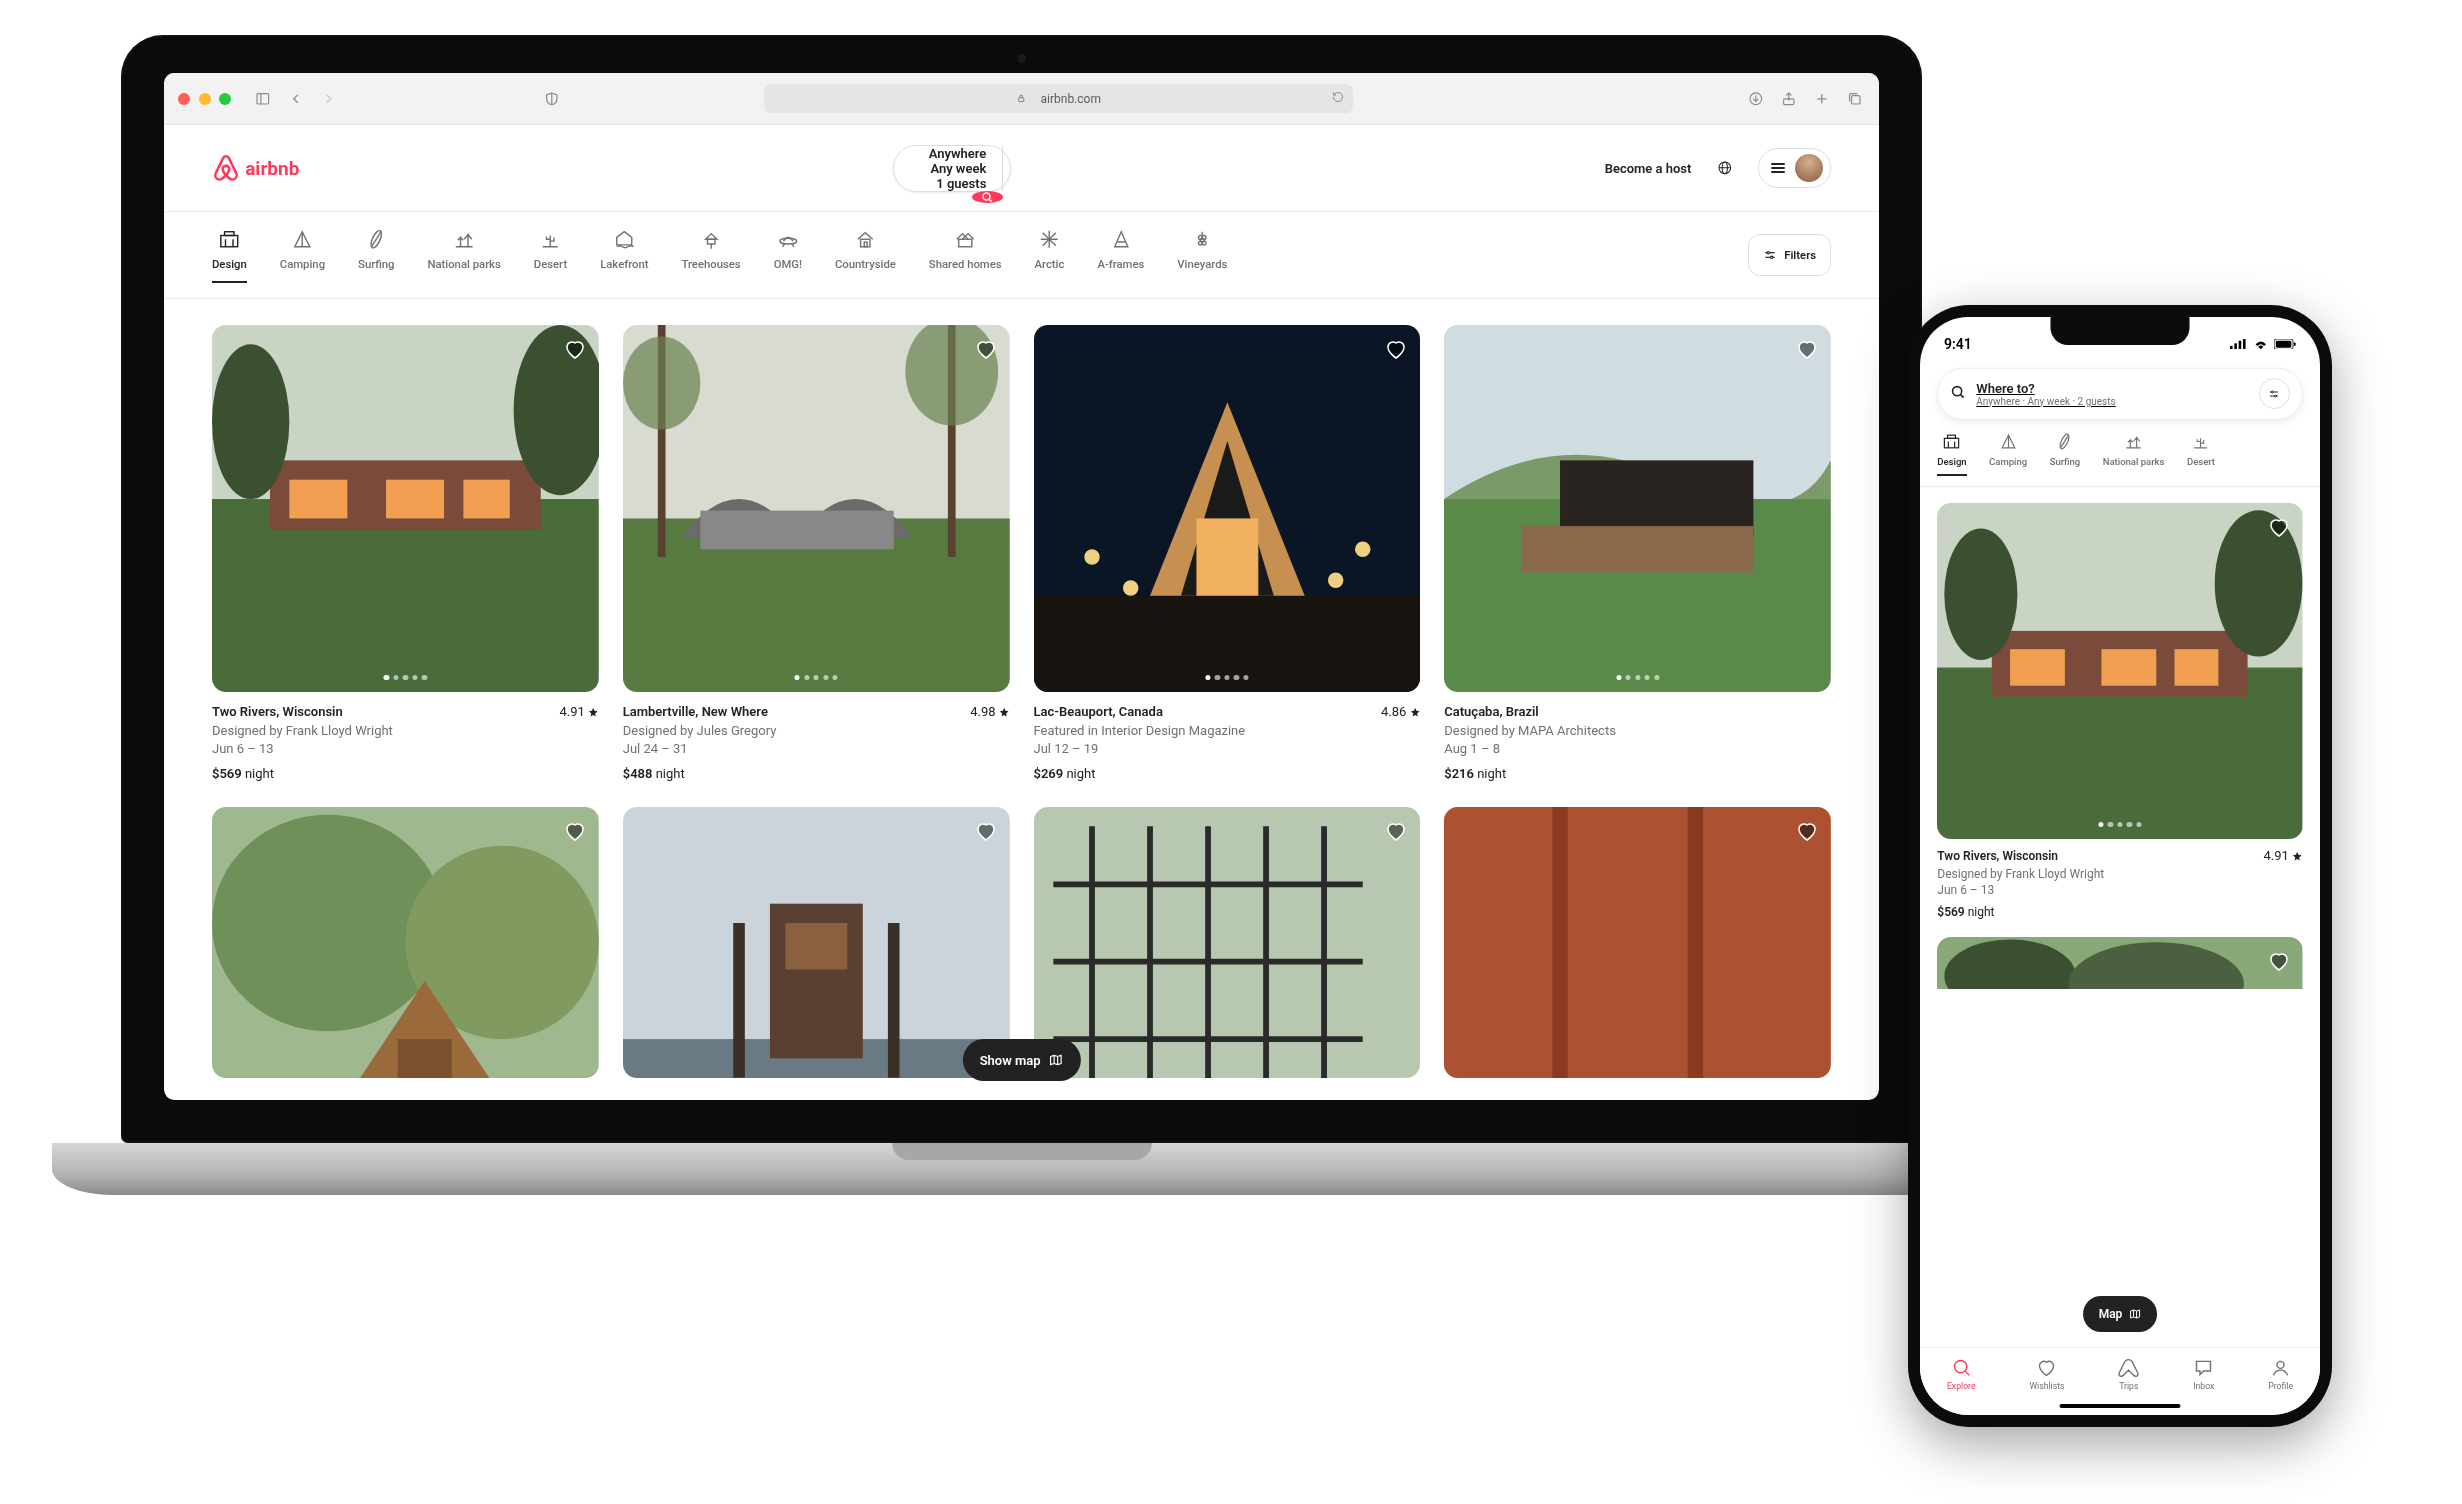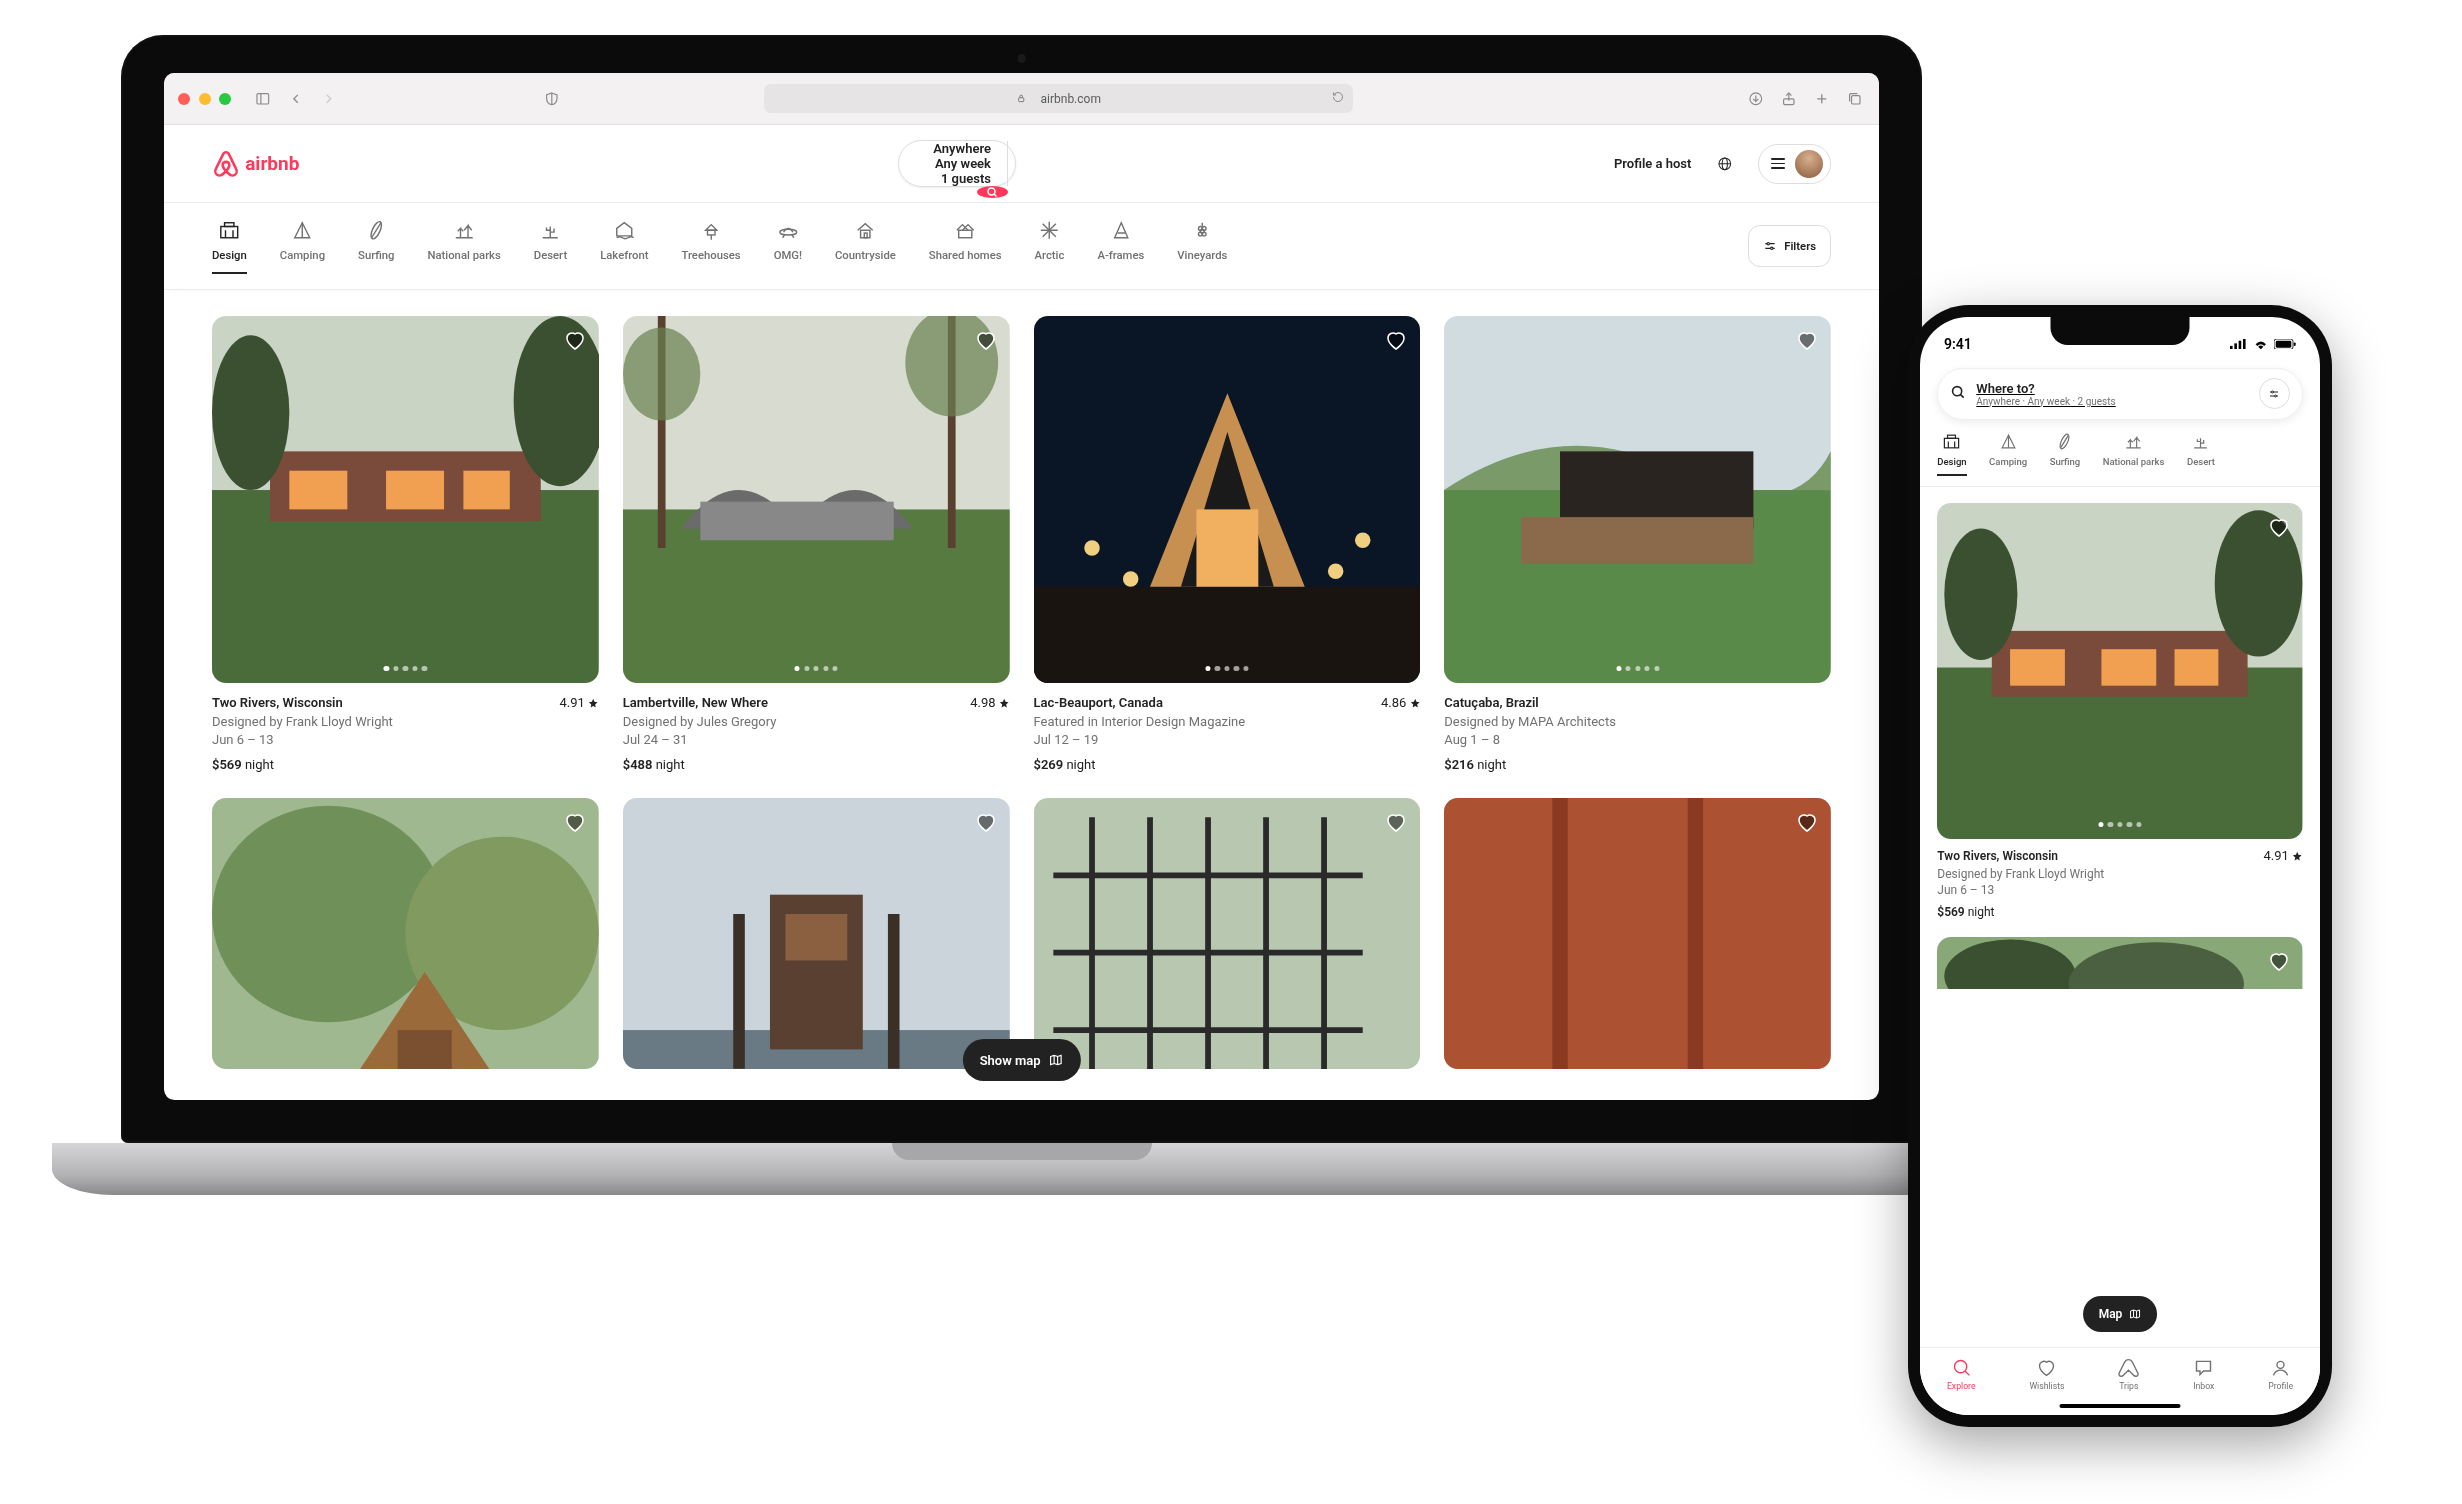--- a/index.html
+++ b/index.html
@@ -80,21 +80,21 @@
     gap: 14px;
     color: #5c5c5c;
     font-size: 12px;
     position: relative;
   }
   .addr-bar .reload { position: absolute; right: 8.7px; color:#8a8a8a;}
   .chrome-right { display:flex; gap:12px; }
 
   
   .airbnb-header {
-    height: 78px;
+    height: 87px;
     border-bottom: 0.9px solid #ebebeb;
     display: flex; align-items: center;
     padding: 0 48px;
     justify-content: space-between;
     flex-shrink: 0;
   }
   .logo { display:flex; align-items:center; gap:5.2px; color:#ff385c; font-weight:700; font-size:19px;}
   .logo svg { width: 28px; height: 28px; }
   .search-pill {
     display:flex; align-items:flex-end;
@@ -401,21 +401,21 @@
           <div class="search-seg">Any week</div>
           <div class="search-seg">1 guests</div>
           <div class="search-btn">
             <svg viewBox="0 0 24 24" fill="none" stroke="currentColor" stroke-width="3">
                 <circle cx="11" cy="11" r="7"></circle>
                 <line x1="21" y1="21" x2="16" y2="16"></line>
               </svg>
           </div>
         </div>
         <div class="header-right">
-          <div class="host-link">Profile a host</div>
+          <div class="host-link">Become a host</div>
           <div class="globe-btn">
             <svg viewBox="0 0 24 24" fill="none" stroke="#222" stroke-width="1.6">
                 <circle cx="12" cy="12" r="9"></circle>
                 <ellipse cx="12" cy="12" rx="4" ry="9"></ellipse>
                 <line x1="3" y1="12" x2="21" y2="12"></line>
               </svg>
           </div>
           <div class="profile-pill">
             <div class="hamburger">
                 <span></span>

